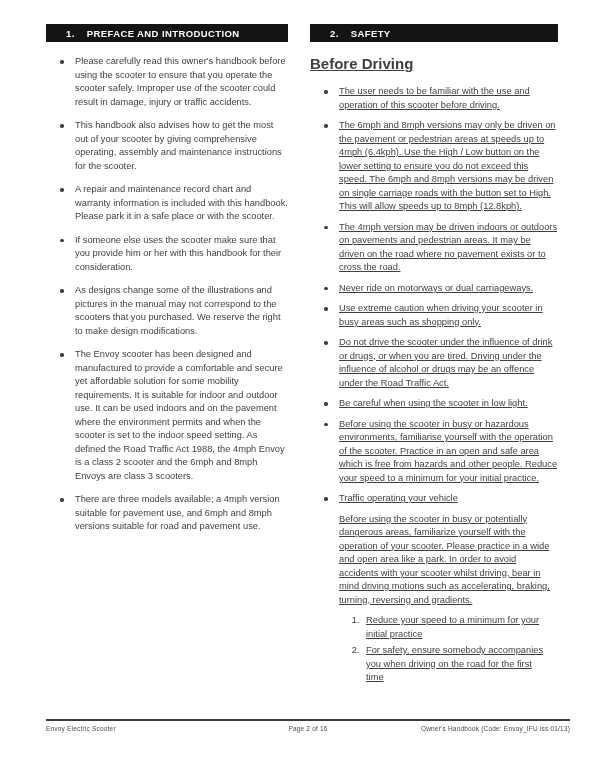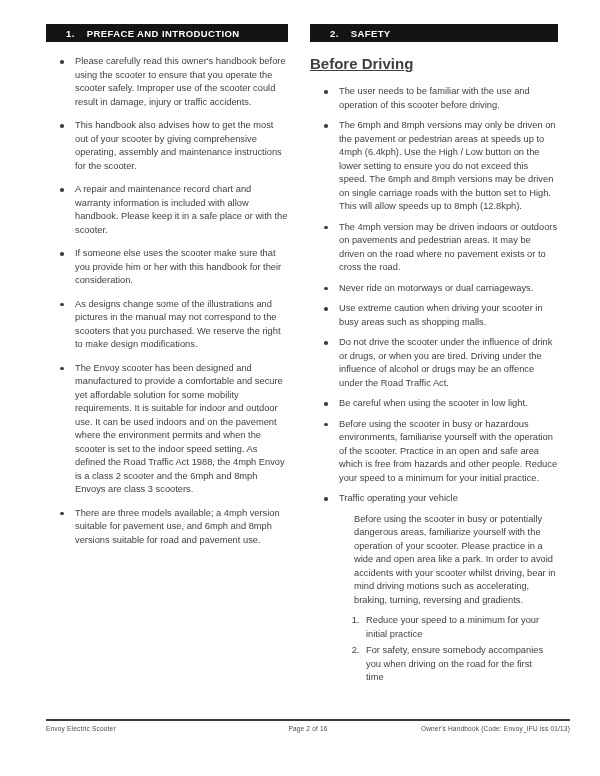--- a/index.html
+++ b/index.html
@@ -53,31 +53,31 @@
     margin-bottom: 10px;
   }
   ul.bullets > li::before {
     content: "";
     position: absolute;
     left: 14px; top: 5px;
     width: 3.5px; height: 3.5px;
     border-radius: 50%;
     background: #3f3f3f;
   }
-  .col-right ul.bullets > li { margin-bottom: 7px; }
+  .col-right ul.bullets > li { margin-bottom: 7px; text-decoration: underline; }
 
   .subheading {
     margin: 13px 0 9px 0;
     font-size: 15px;
     font-weight: bold;
     text-decoration: underline;
     color: #3f3f3f;
   }
 
-  .practice-paragraph { margin: 7px 0 0 15px; }
+  .practice-paragraph { margin: 7px 0 0 0; }
 
   ol.numbered {
     margin: 7px 8px 0 0;
     padding-left: 23px;
     list-style: decimal;
   }
   ol.numbered > li {
     padding-left: 4px;
     margin-bottom: 3px;
   }
@@ -104,40 +104,40 @@
   <div class="columns">
 
     <div class="col col-left">
       <div class="section-bar">
         <span class="sec-num">1.</span>
         <span class="sec-title">PREFACE AND INTRODUCTION</span>
       </div>
       <ul class="bullets">
         <li>Please carefully read this owner's handbook before using the scooter to ensure that you operate the scooter safely. Improper use of the scooter could result in damage, injury or traffic accidents.</li>
         <li>This handbook also advises how to get the most out of your scooter by giving comprehensive operating, assembly and maintenance instructions for the scooter.</li>
-        <li>A repair and maintenance record chart and warranty information is included with allow handbook.  Please keep it in a safe place or with the scooter.</li>
+        <li>A repair and maintenance record chart and warranty information is included with this handbook.  Please park it in a safe place or with the scooter.</li>
         <li>If someone else uses the scooter make sure that you provide him or her with this handbook for their consideration.</li>
         <li>As designs change some of the illustrations and pictures in the manual may not correspond to the scooters that you purchased. We reserve the right to make design modifications.</li>
         <li>The Envoy scooter has been designed and manufactured to provide a comfortable and secure yet affordable solution for some mobility requirements.  It is suitable for indoor and outdoor use. It can be used indoors and on the pavement where the environment permits and when the scooter is set to the indoor speed setting. As defined the Road Traffic Act 1988, the 4mph Envoy is a class 2 scooter and the 6mph and 8mph Envoys are class 3 scooters.</li>
         <li>There are three models available; a 4mph version suitable for pavement use, and 6mph and 8mph versions suitable for road and pavement use.</li>
       </ul>
     </div>
 
     <div class="col col-right">
       <div class="section-bar">
         <span class="sec-num">2.</span>
         <span class="sec-title">SAFETY</span>
       </div>
       <div class="subheading">Before Driving</div>
       <ul class="bullets">
         <li>The user needs to be familiar with the use and operation of this scooter before driving.</li>
         <li>The 6mph and 8mph versions may only be driven on the pavement or pedestrian areas at speeds up to 4mph (6.4kph). Use the High / Low button on the lower setting to ensure you do not exceed this speed. The 6mph and 8mph versions may be driven on single carriage roads with the button set to High. This will allow speeds up to 8mph (12.8kph).</li>
         <li>The 4mph version may be driven indoors or outdoors on pavements and pedestrian areas. It may be driven on the road where no pavement exists or to cross the road.</li>
         <li>Never ride on motorways or dual carriageways.</li>
-        <li>Use extreme caution when driving your scooter in busy areas such as shopping malls.</li>
+        <li>Use extreme caution when driving your scooter in busy areas such as shopping only.</li>
         <li>Do not drive the scooter under the influence of drink or drugs, or when you are tired. Driving under the influence of alcohol or drugs may be an offence under the Road Traffic Act.</li>
         <li>Be careful when using the scooter in low light.</li>
         <li>Before using the scooter in busy or hazardous environments, familiarise yourself with the operation of the scooter.  Practice in an open and safe area which is free from hazards and other people. Reduce your speed to a minimum for your initial practice.</li>
         <li>
           <span>Traffic operating your vehicle</span>
           <p class="practice-paragraph">Before using the scooter in busy or potentially dangerous areas, familiarize yourself with the operation of your scooter. Please practice in a wide and open area like a park. In order to avoid accidents with your scooter whilst driving, bear in mind driving motions such as accelerating, braking, turning, reversing and gradients.</p>
           <ol class="numbered">
             <li>Reduce your speed to a minimum for your initial practice</li>
             <li>For safety, ensure somebody accompanies you when driving on the road for the first time</li>
           </ol>

